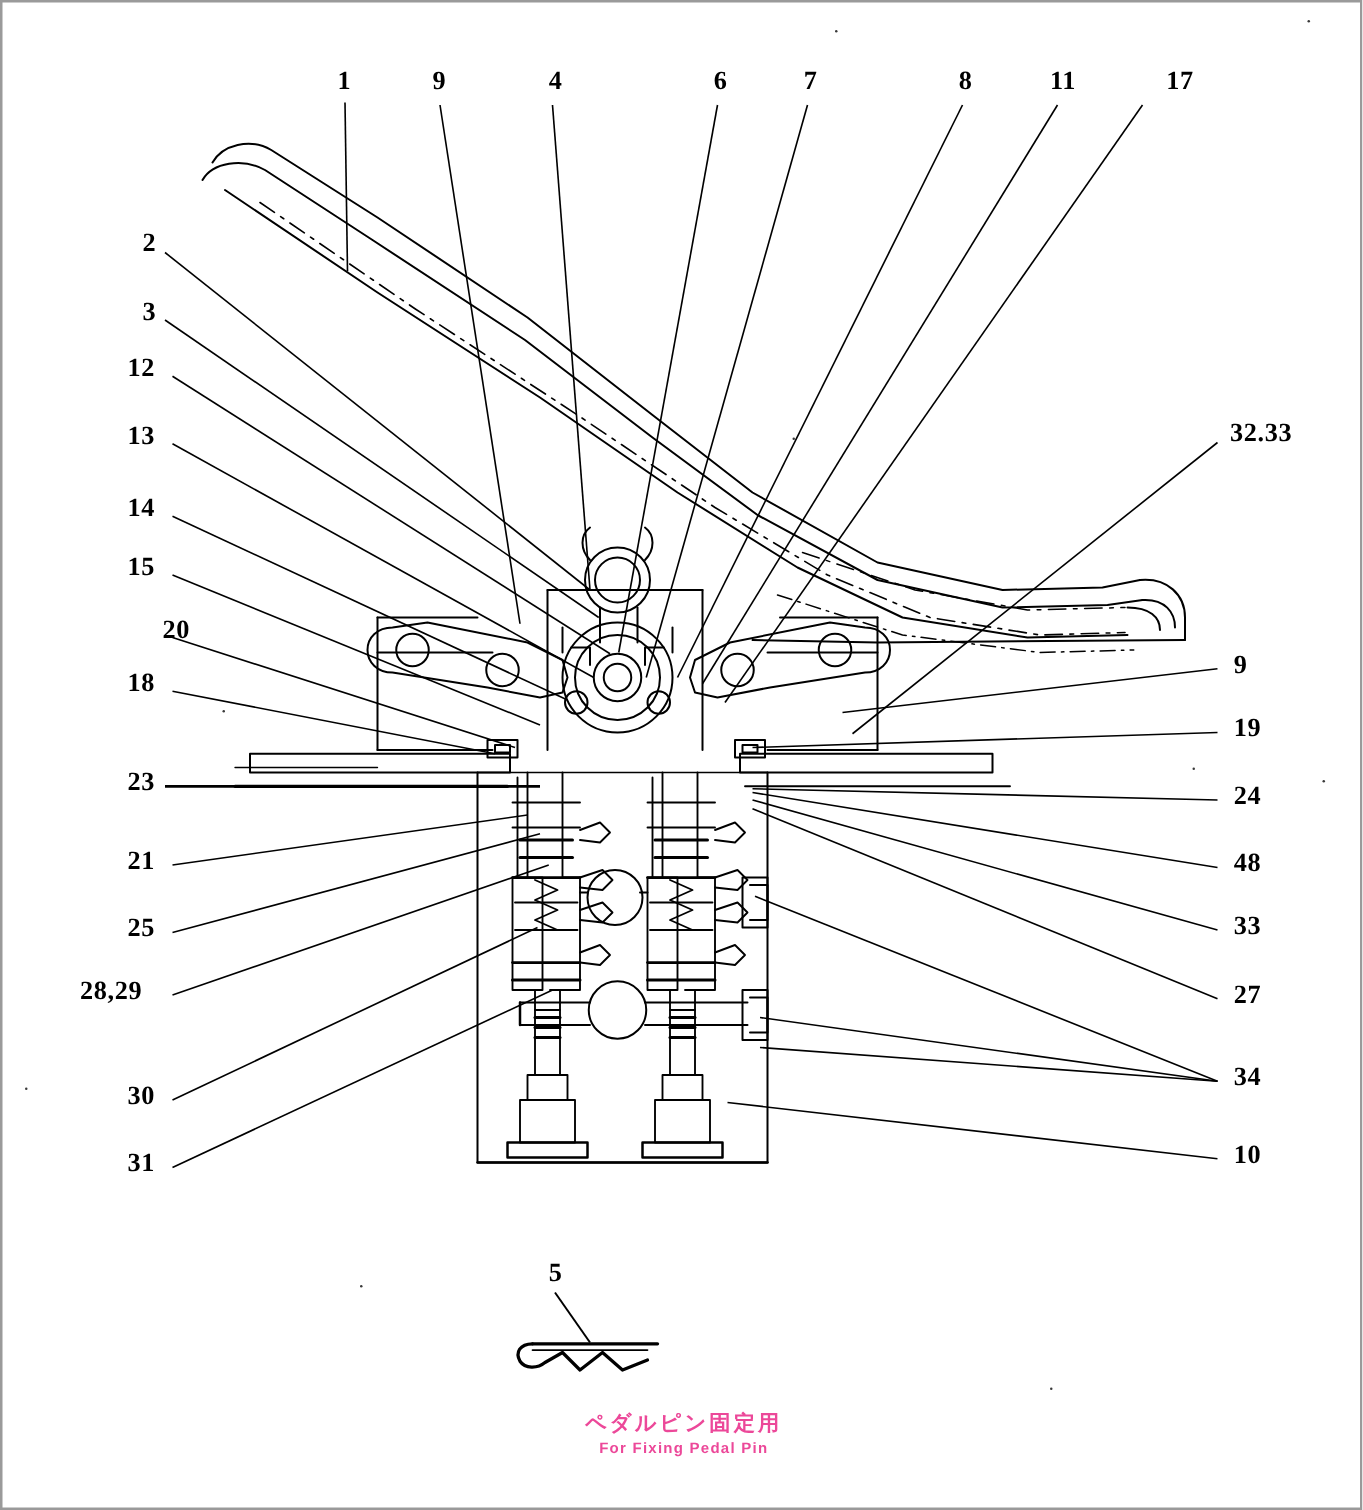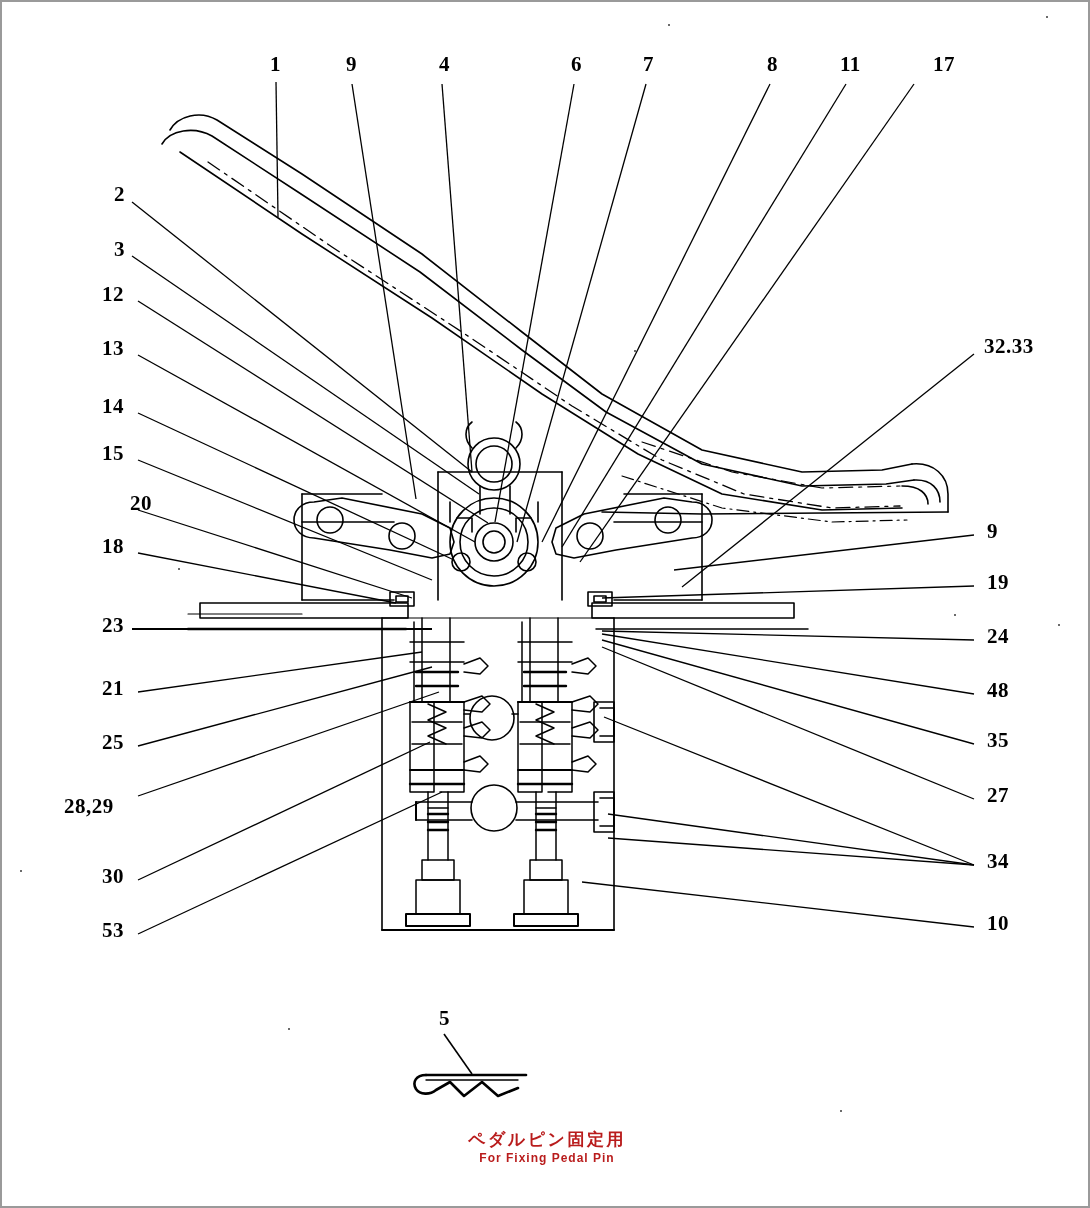--- a/index.html
+++ b/index.html
@@ -27,21 +27,21 @@
     color:#000;
     letter-spacing:0.5px;
     white-space:nowrap;
     line-height:1;
   }
   .cap{
     position:absolute;
     text-align:right;
     font-family:"Liberation Sans", sans-serif;
     font-weight:bold;
-    color:#b91c1c;
+    color:#ec4899;
     white-space:nowrap;
     line-height:1.15;
   }
   .cap-jp{font-size:17px;letter-spacing:2.5px;font-family:"DejaVu Sans", sans-serif;}
   .cap-en{font-size:12px;letter-spacing:1px;}
   .speck{position:absolute;width:2px;height:2px;background:#3a3a3a;border-radius:50%;}
 </style>
 </head>
 <body>
 
@@ -285,29 +285,29 @@
       <div class="lbl" style="left: 112px; top: 237px;">3</div>
       <div class="lbl" style="left: 100px; top: 282px;">12</div>
       <div class="lbl" style="left: 100px; top: 336px;">13</div>
       <div class="lbl" style="left: 100px; top: 394px;">14</div>
       <div class="lbl" style="left: 100px; top: 441px;">15</div>
       <div class="lbl" style="left: 100px; top: 491px; margin-left: 28px;">20</div>
       <div class="lbl" style="left: 100px; top: 534px;">18</div>
       <div class="lbl" style="left: 100px; top: 613px;">23</div>
       <div class="lbl" style="left: 100px; top: 676px;">21</div>
       <div class="lbl" style="left: 100px; top: 730px;">25</div>
-      <div class="lbl" style="left: 62px; top: 780px; margin-top: 14px;">28,29</div>
+      <div class="lbl" style="left: 62px; top: 780px;">28,29</div>
       <div class="lbl" style="left: 100px; top: 864px;">30</div>
-      <div class="lbl" style="left: 100px; top: 918px;">53</div>
+      <div class="lbl" style="left: 100px; top: 918px;">31</div>
       <div class="lbl" style="left: 982px; top: 334px;">32.33</div>
       <div class="lbl" style="left: 985px; top: 519px;">9</div>
       <div class="lbl" style="left: 985px; top: 570px;">19</div>
       <div class="lbl" style="left: 985px; top: 624px;">24</div>
       <div class="lbl" style="left: 985px; top: 678px;">48</div>
-      <div class="lbl" style="left: 985px; top: 728px;">35</div>
+      <div class="lbl" style="left: 985px; top: 728px;">33</div>
       <div class="lbl" style="left: 985px; top: 783px;">27</div>
       <div class="lbl" style="left: 985px; top: 849px;">34</div>
       <div class="lbl" style="left: 985px; top: 911px;">10</div>
       <div class="lbl" style="left: 437px; top: 1006px;">5</div>
     </div>
 
   <div class="cap cap-jp" style="left:545px;top:1128px;transform:translateX(-50%);">ペダルピン固定用</div>
   <div class="cap cap-en" style="left:545px;top:1150px;transform:translateX(-50%);">For Fixing Pedal Pin</div>
 
   <div class="speck" style="left:666px;top:22px;"></div>

